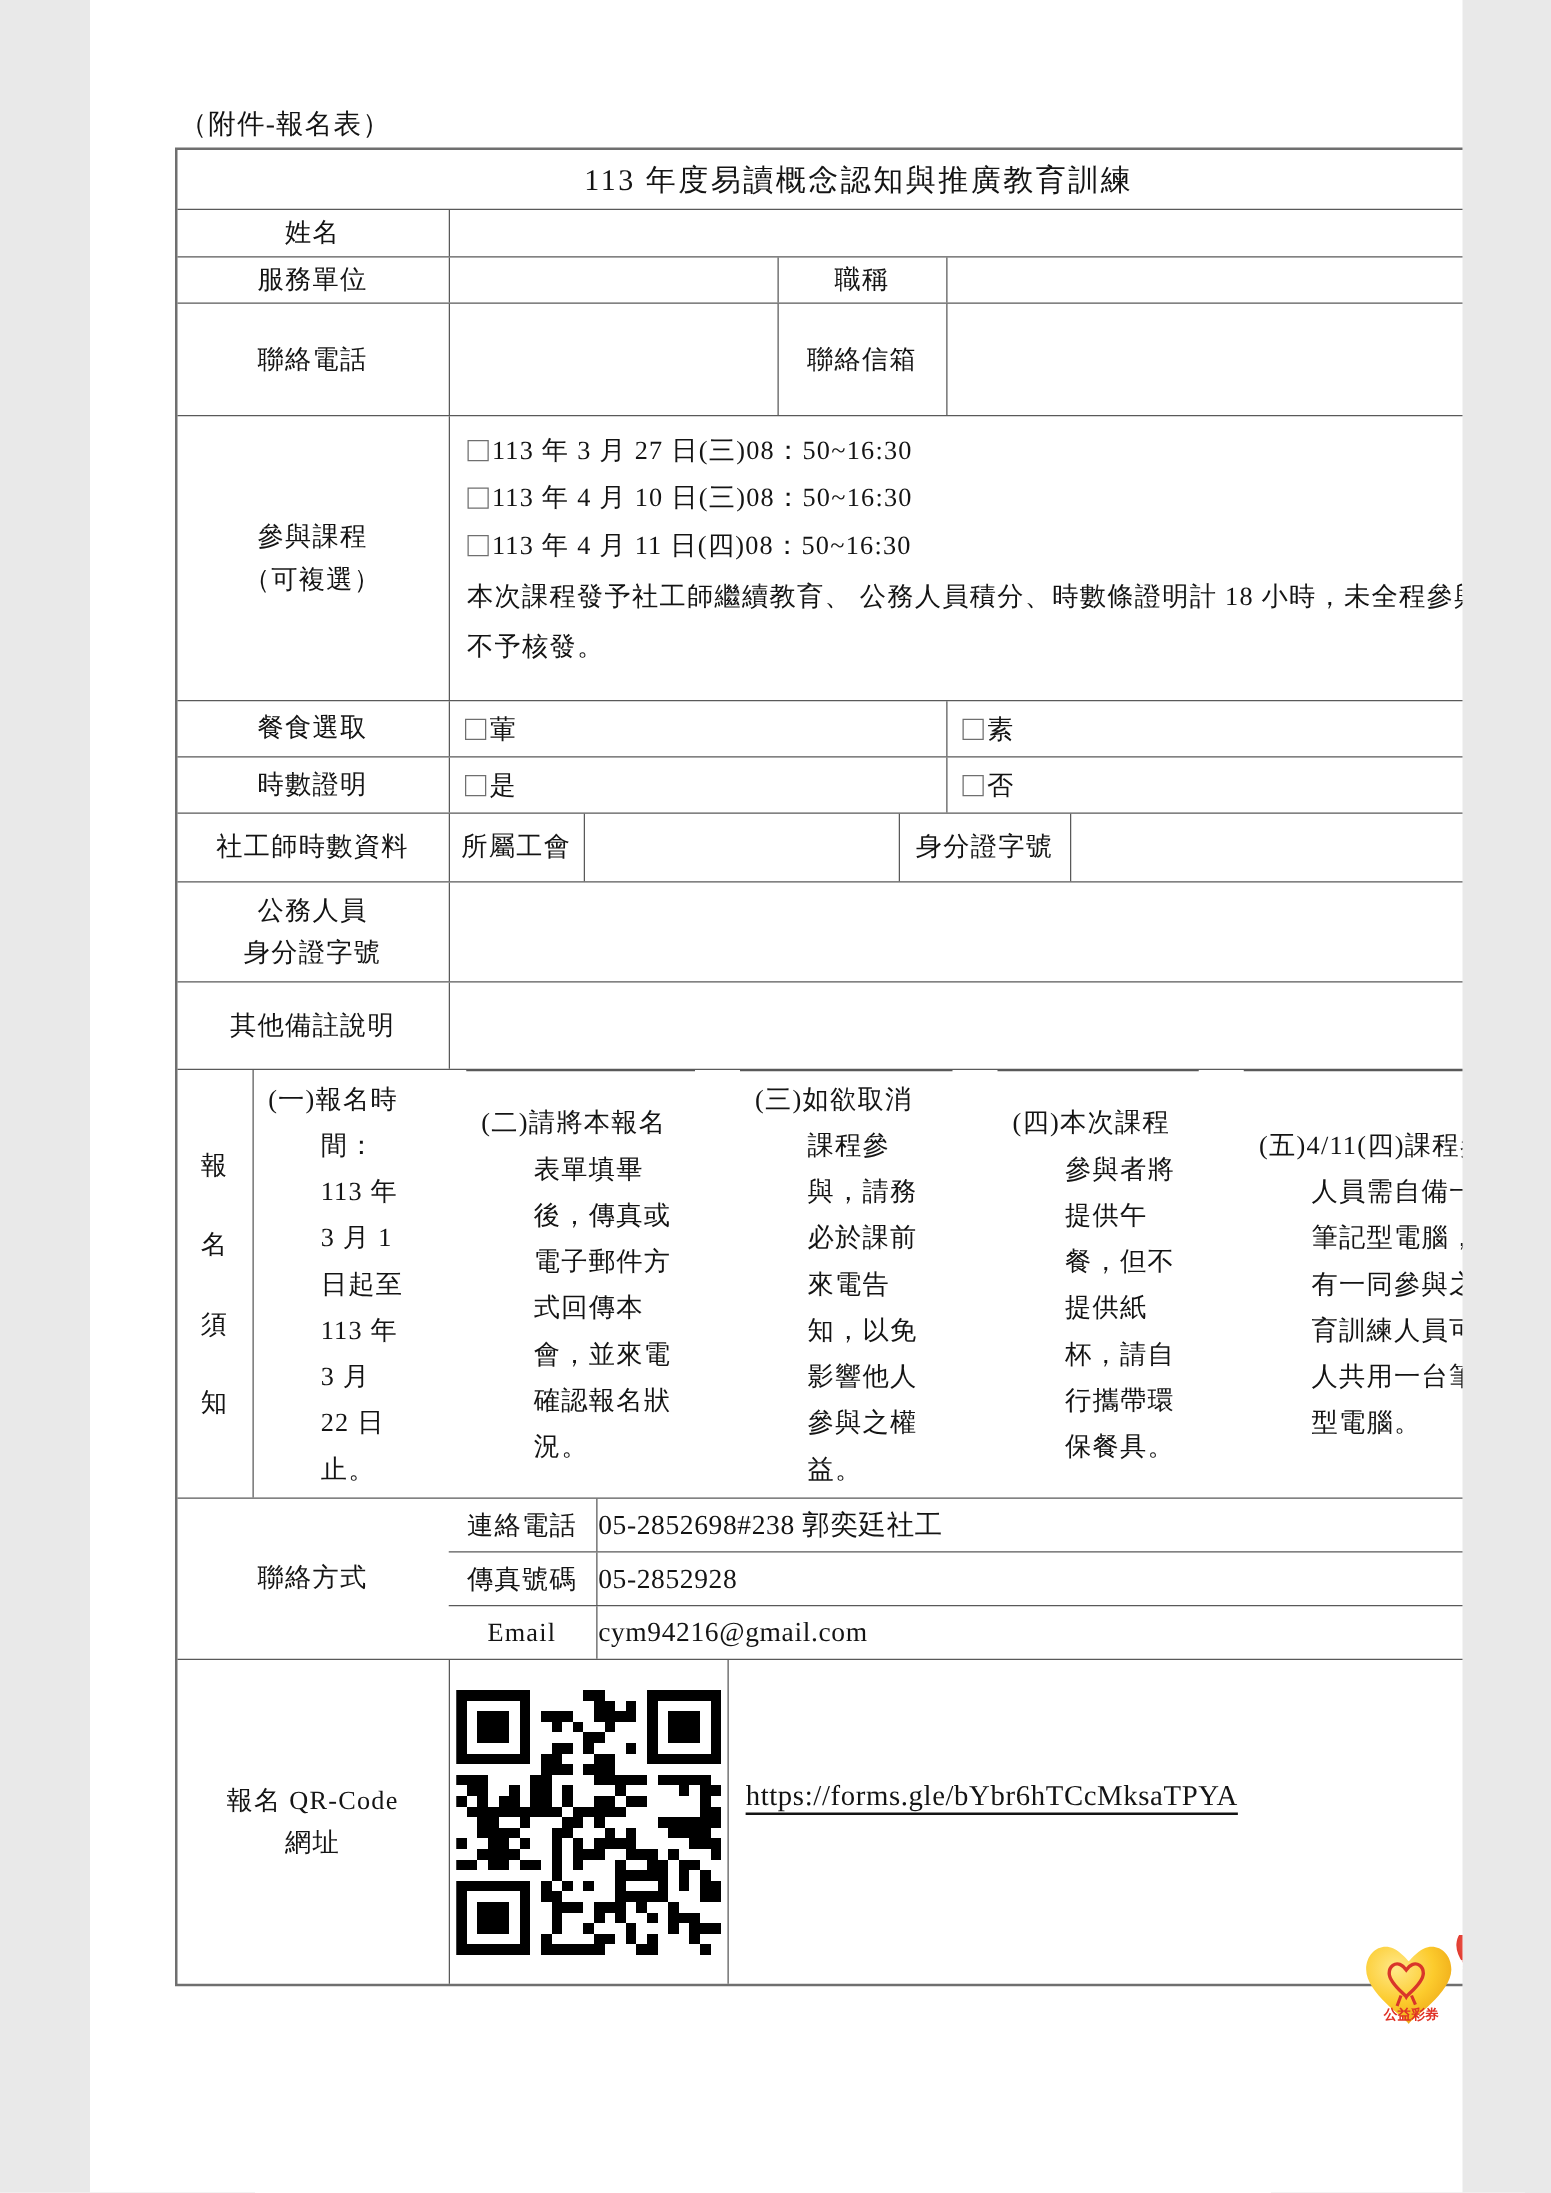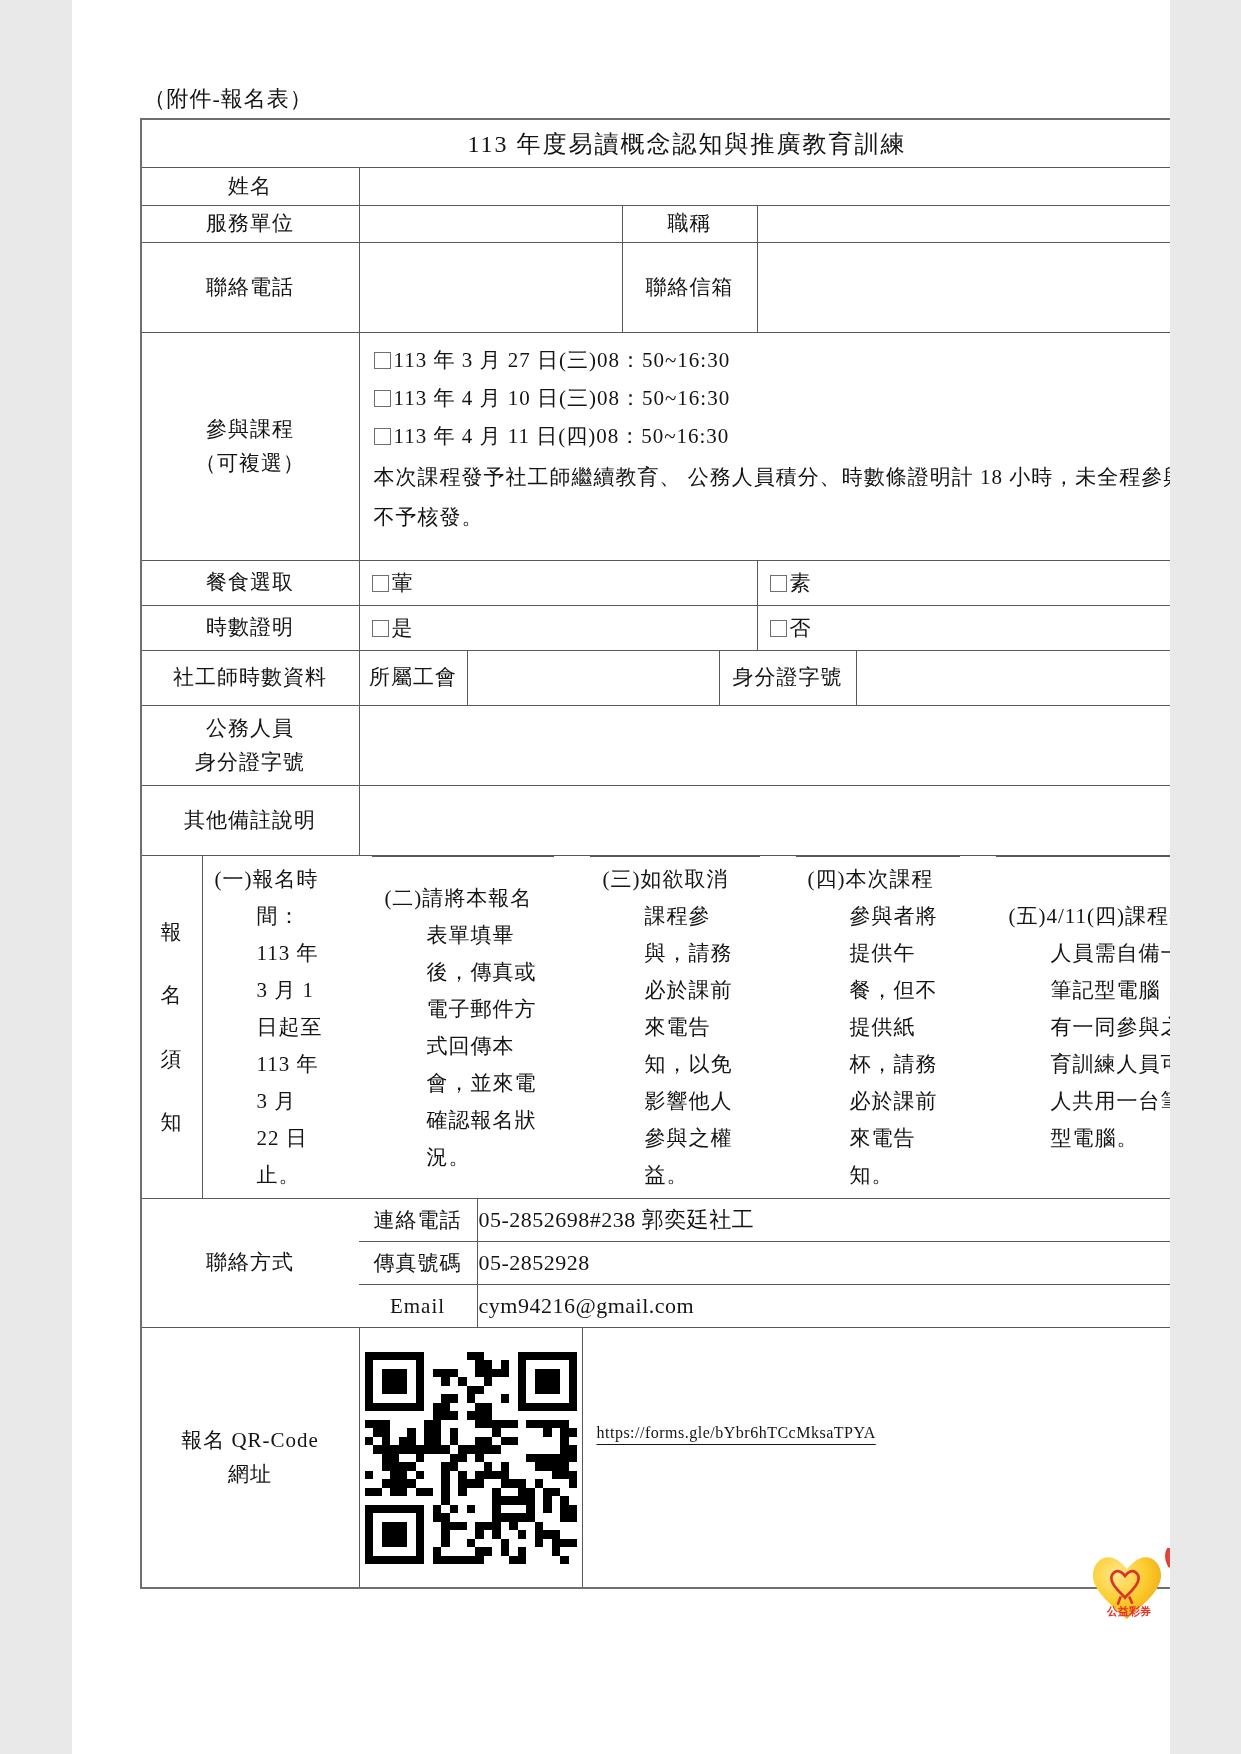--- a/index.html
+++ b/index.html
@@ -47,21 +47,21 @@
 
   .contact-right{flex:1;display:flex;flex-direction:column;}
   .c-row{display:flex;flex:1;border-top:1.5px solid #595959;}
   .c-row:first-child{border-top:none;}
   .c-key{flex:0 0 118px;display:flex;align-items:center;justify-content:center;}
   .c-val{flex:1;display:flex;align-items:center;border-left:1.5px solid #595959;
          padding-left:1px;font-size:22px;letter-spacing:0.5px;}
 
   .qr-cell{justify-content:center;}
   .url-cell{align-items:flex-start;padding:96px 10px 0 14px;}
-  .url-link{font-size:16px;letter-spacing:0.5px;color:#141414;text-decoration:underline;
+  .url-link{font-size:23px;letter-spacing:0.5px;color:#141414;text-decoration:underline;
             text-underline-offset:6px;word-break:break-all;}
 
   .logo{position:absolute;left:1015px;top:1548px;width:150px;height:100px;}
 </style>
 </head>
 <body>
 
 <div class="page">
 
   <div class="attachment">（附件-報名表）</div>
@@ -160,21 +160,21 @@
         <div class="n-item nh38">
             <div class="n-text">(一)報名時間：113 年 3 月 1 日起至 113 年 3 月 22 日止。</div>
           </div>
         <div class="n-item nh43">
             <div class="n-text">(二)請將本報名表單填畢後，傳真或電子郵件方式回傳本會，並來電確認報名狀況。</div>
           </div>
         <div class="n-item nh43">
             <div class="n-text">(三)如欲取消課程參與，請務必於課前來電告知，以免影響他人參與之權益。</div>
           </div>
         <div class="n-item nh43">
-            <div class="n-text">(四)本次課程參與者將提供午餐，但不提供紙杯，請務必於課前來電告知。</div>
+            <div class="n-text">(四)本次課程參與者將提供午餐，但不提供紙杯，請自行攜帶環保餐具。</div>
           </div>
         <div class="n-item nh80">
             <div class="n-text">(五)4/11(四)課程參與人員需自備一台筆記型電腦，如有一同參與之教育訓練人員可 6-7 人共用一台筆記型電腦。</div>
           </div>
       </div>
     </div>
 
     <div class="row h129">
       <div class="cell lab w-label">聯絡方式</div>
       <div class="contact-right">

